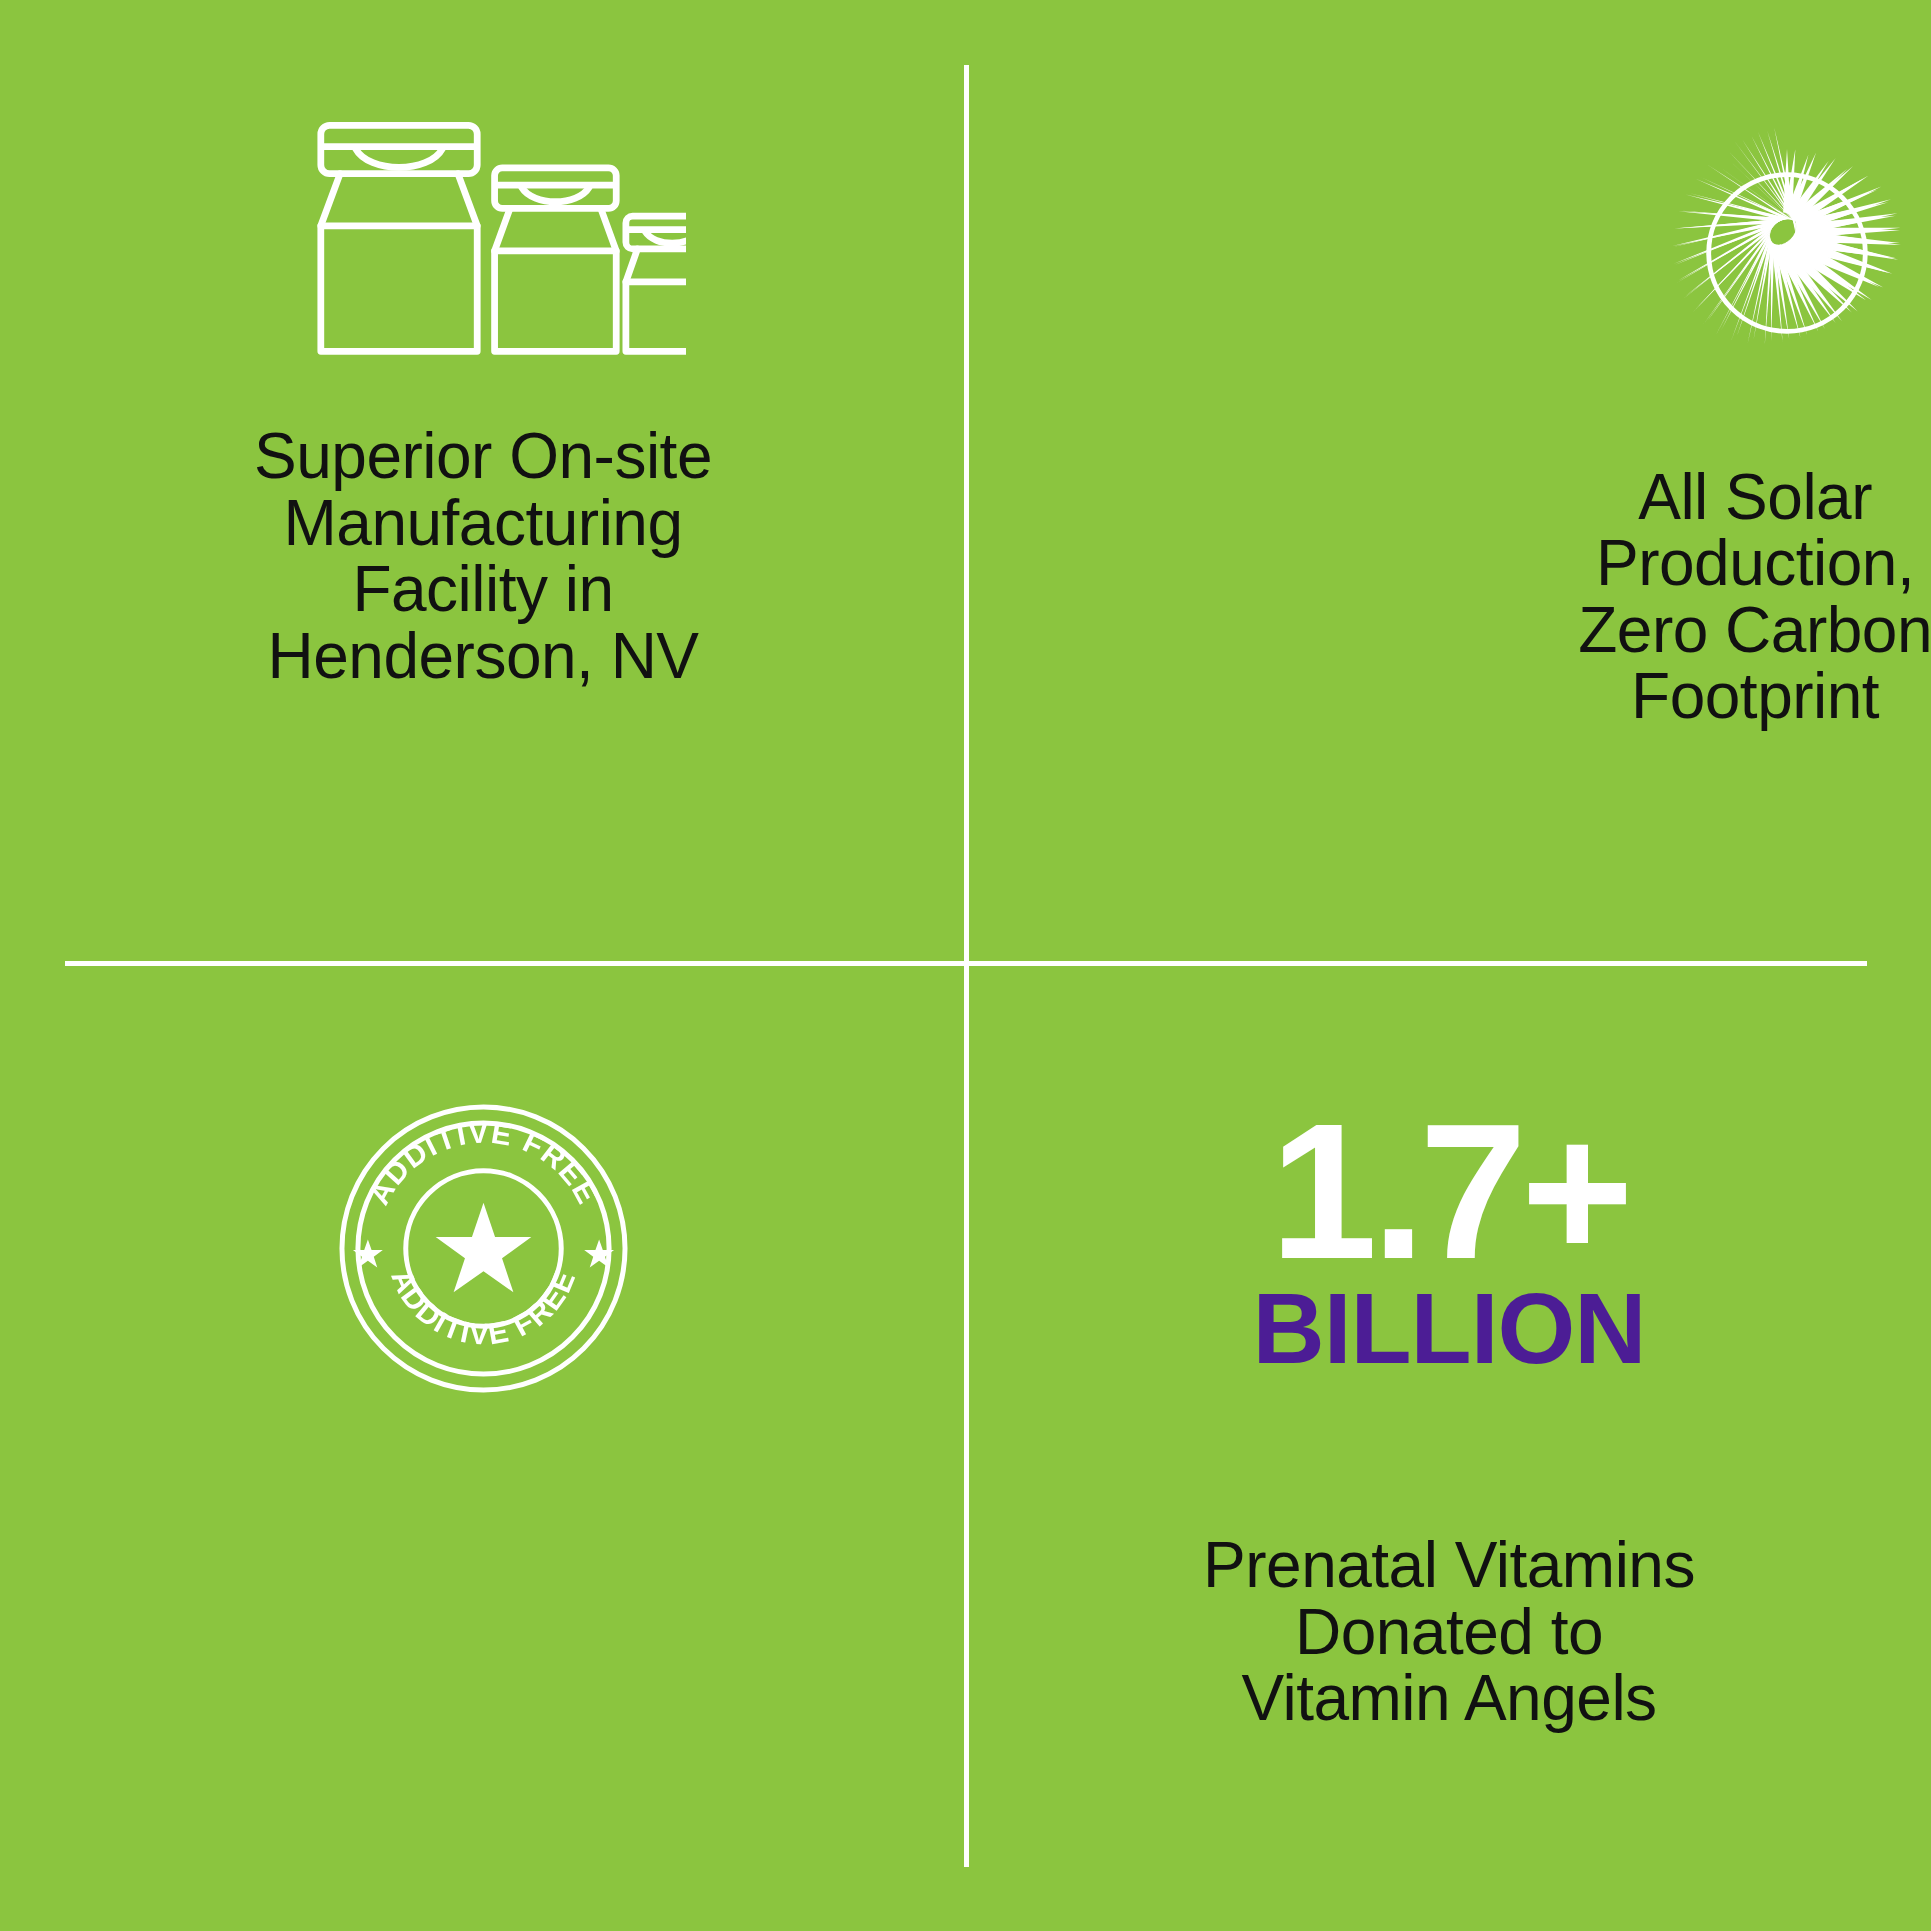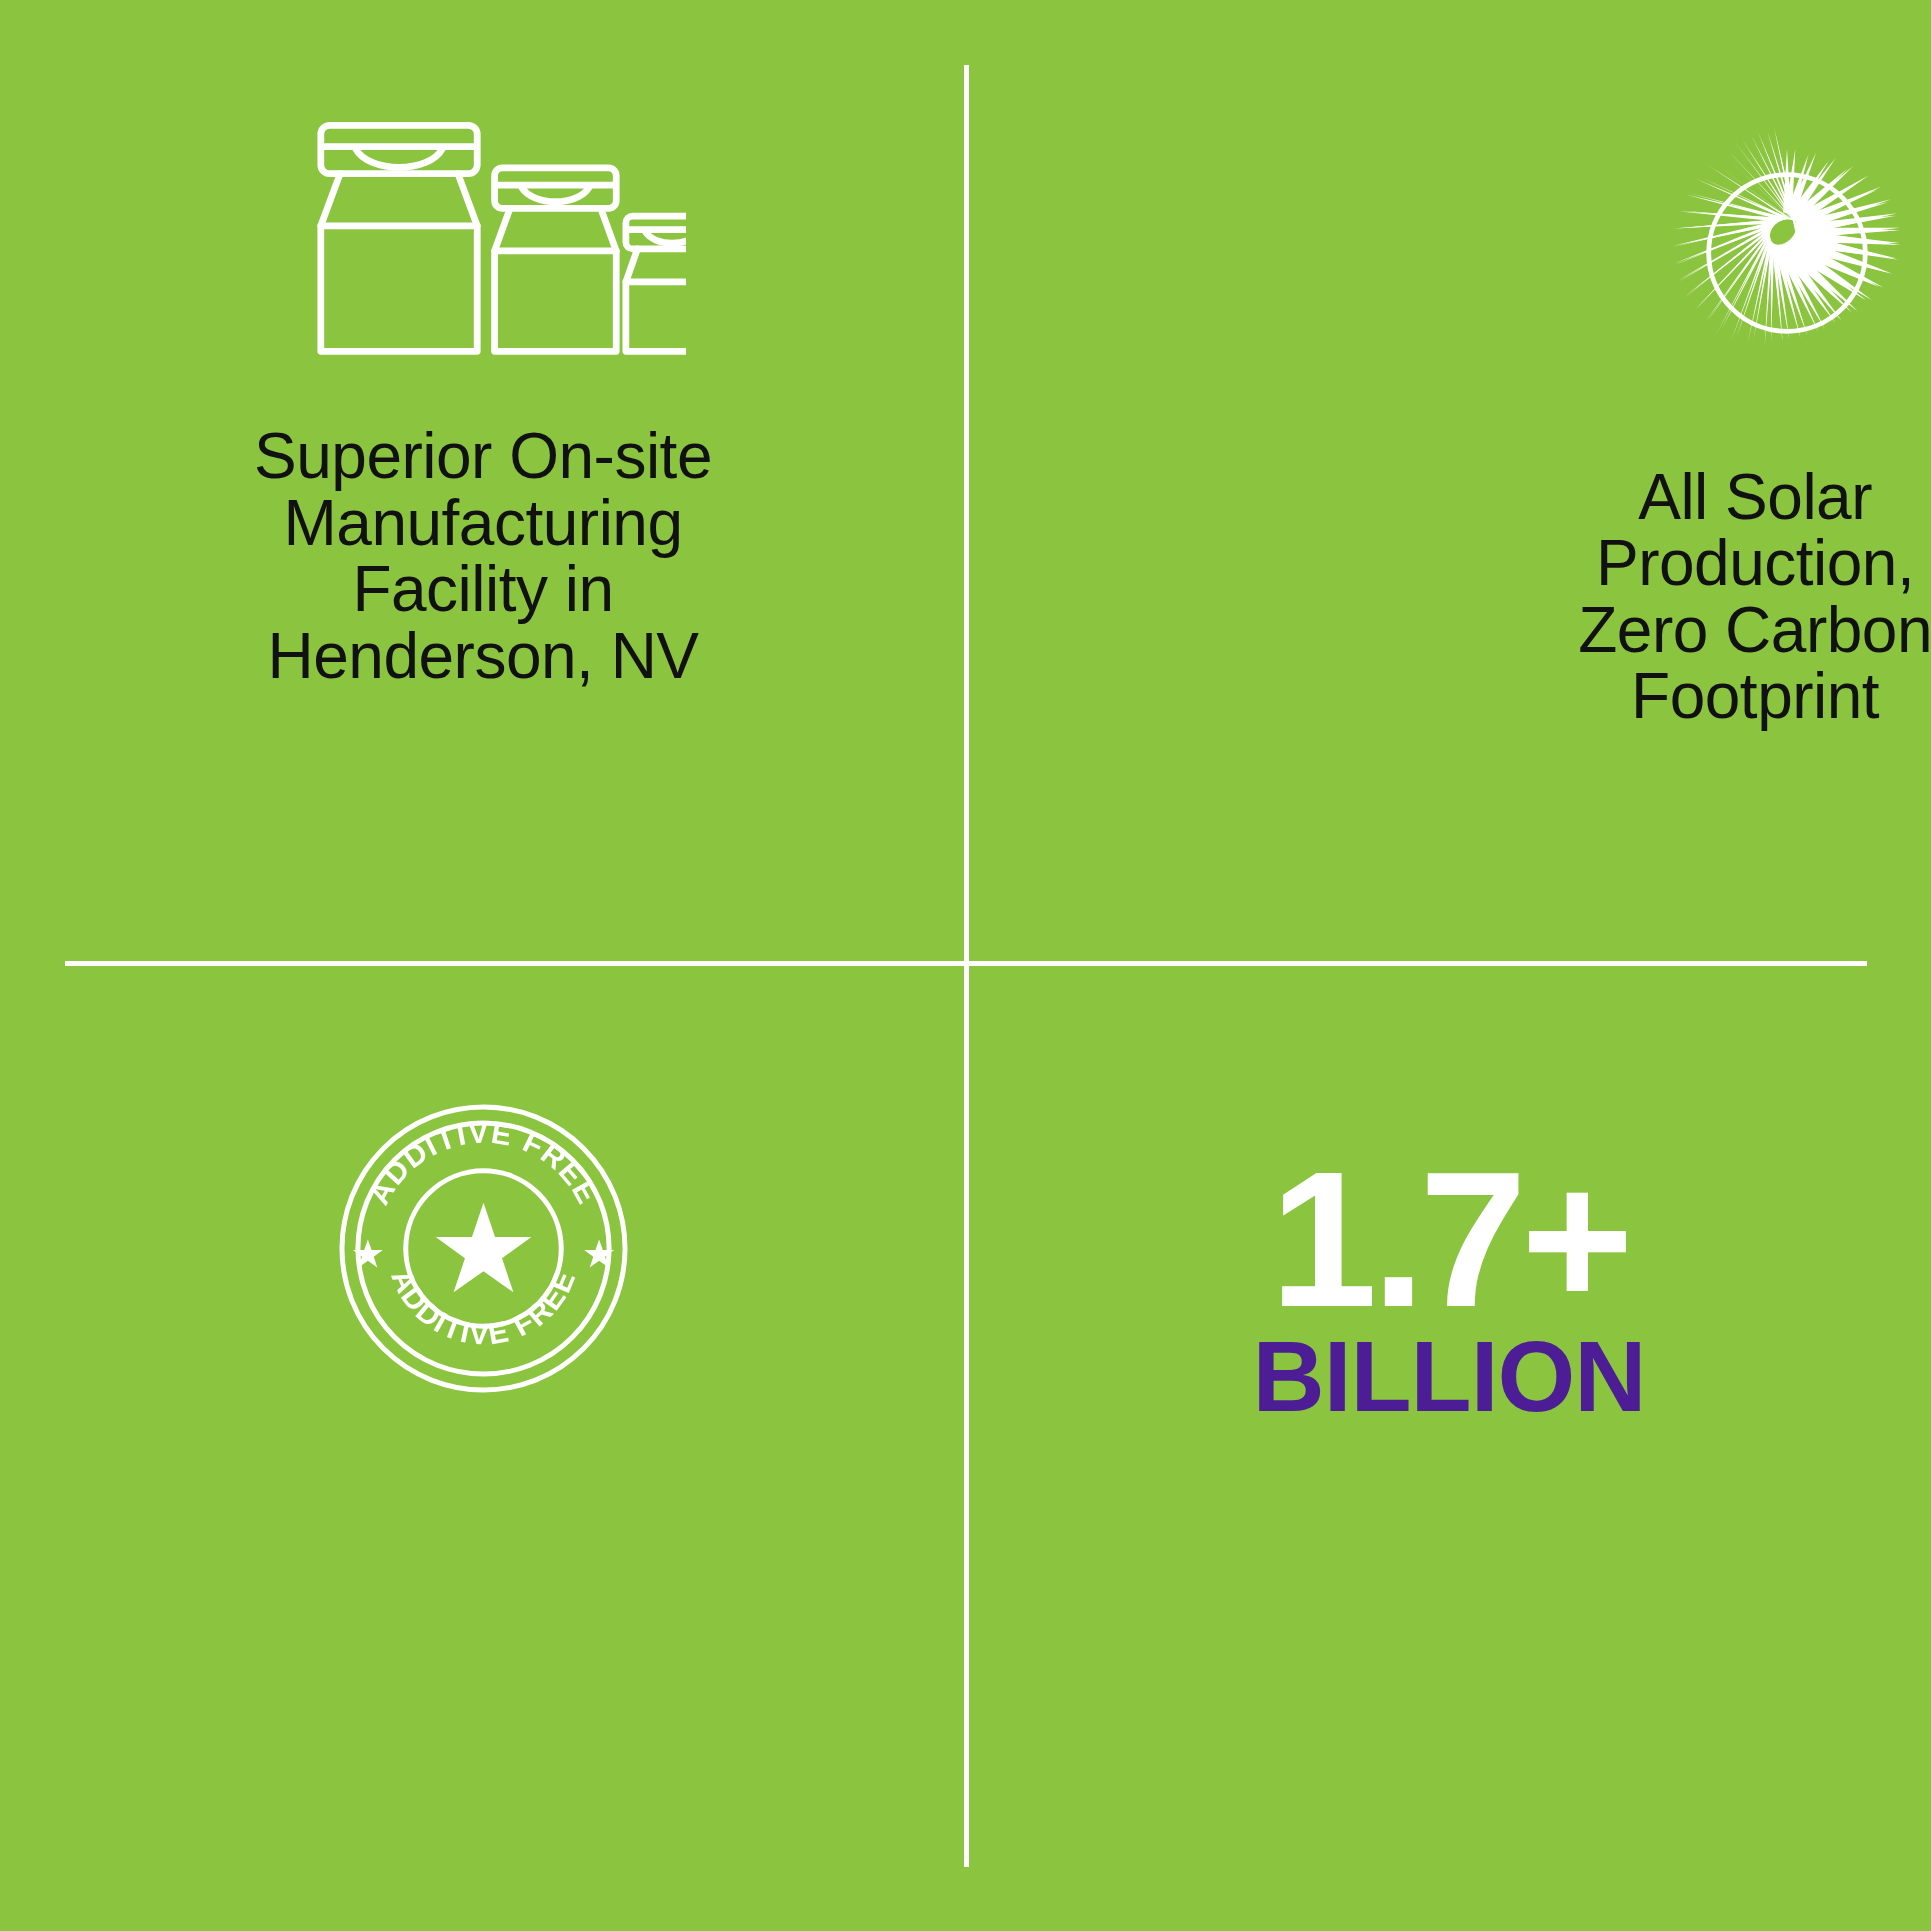--- a/index.html
+++ b/index.html
@@ -51,21 +51,21 @@
   .cell {
     position: relative;
     display: flex;
     flex-direction: column;
     align-items: center;
     box-sizing: border-box;
   }
   .cell-tl { justify-content: flex-start; padding-top: 108px; }
   .cell-tr { justify-content: flex-start; padding-top: 108px; align-items: flex-end; }
   .cell-bl { justify-content: flex-start; padding-top: 133px; }
-  .cell-br { justify-content: flex-start; padding-top: 133px; margin-top: 48px; }
+  .cell-br { justify-content: flex-start; padding-top: 133px; }
 
   .icon-area {
     display: flex;
     align-items: center;
     justify-content: center;
   }
 
   .caption {
     text-align: center;
     color: #111111;
@@ -276,20 +276,23 @@
       </div>
     </div>
 
     <div class="cell cell-br">
       <div class="icon-area">
         <div class="stat-block">
           <div class="stat-number">1.7+</div>
           <div class="stat-unit">BILLION</div>
         </div>
       </div>
+      <div class="caption cap-br">Prenatal Vitamins
+Donated to
+Vitamin Angels</div>
     </div>
 
   </div>
 
   <div class="divider-v"></div>
   <div class="divider-h"></div>
 
 </div>
 
 

